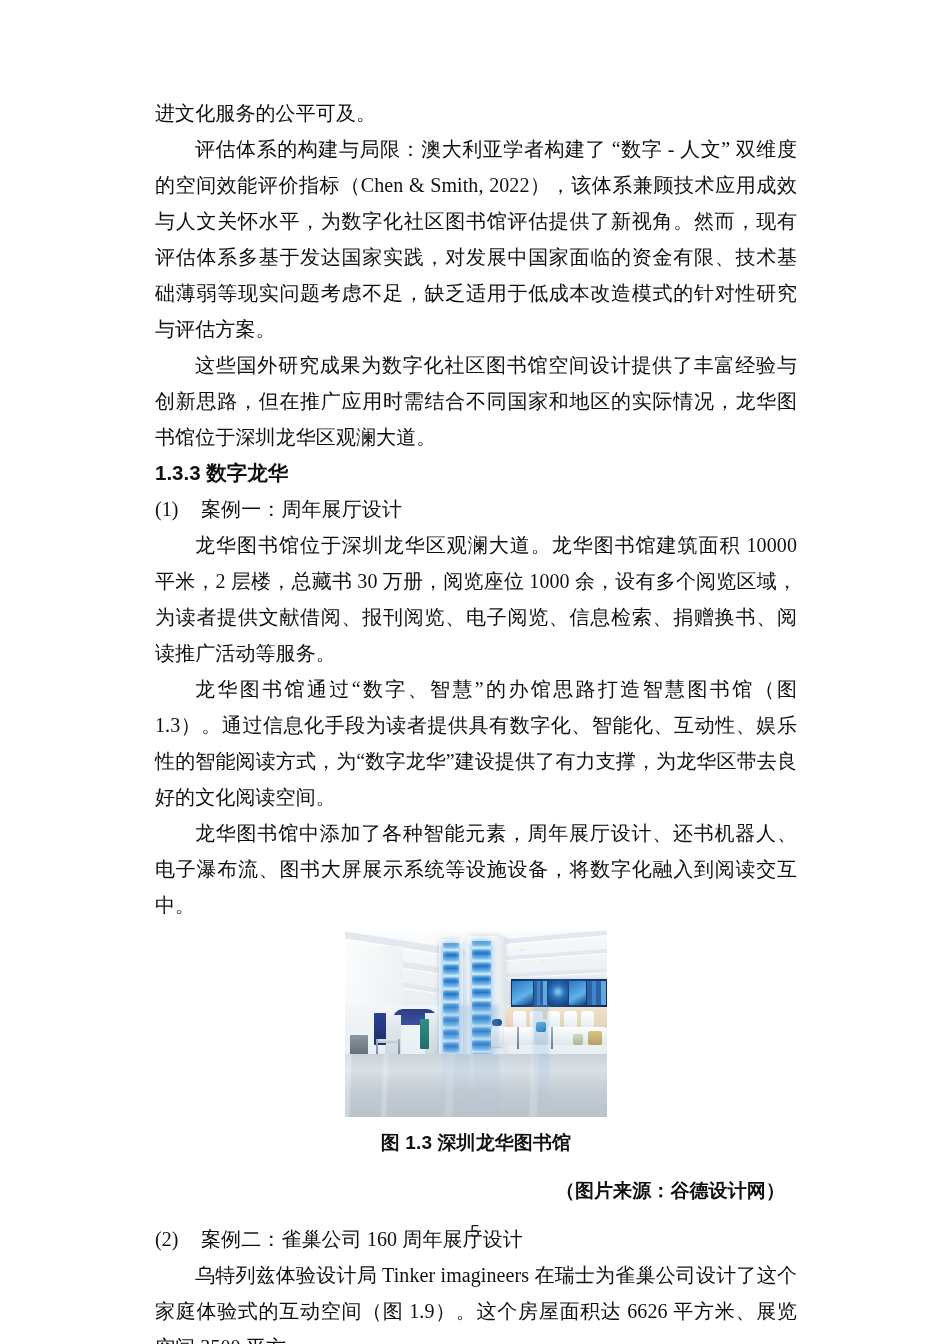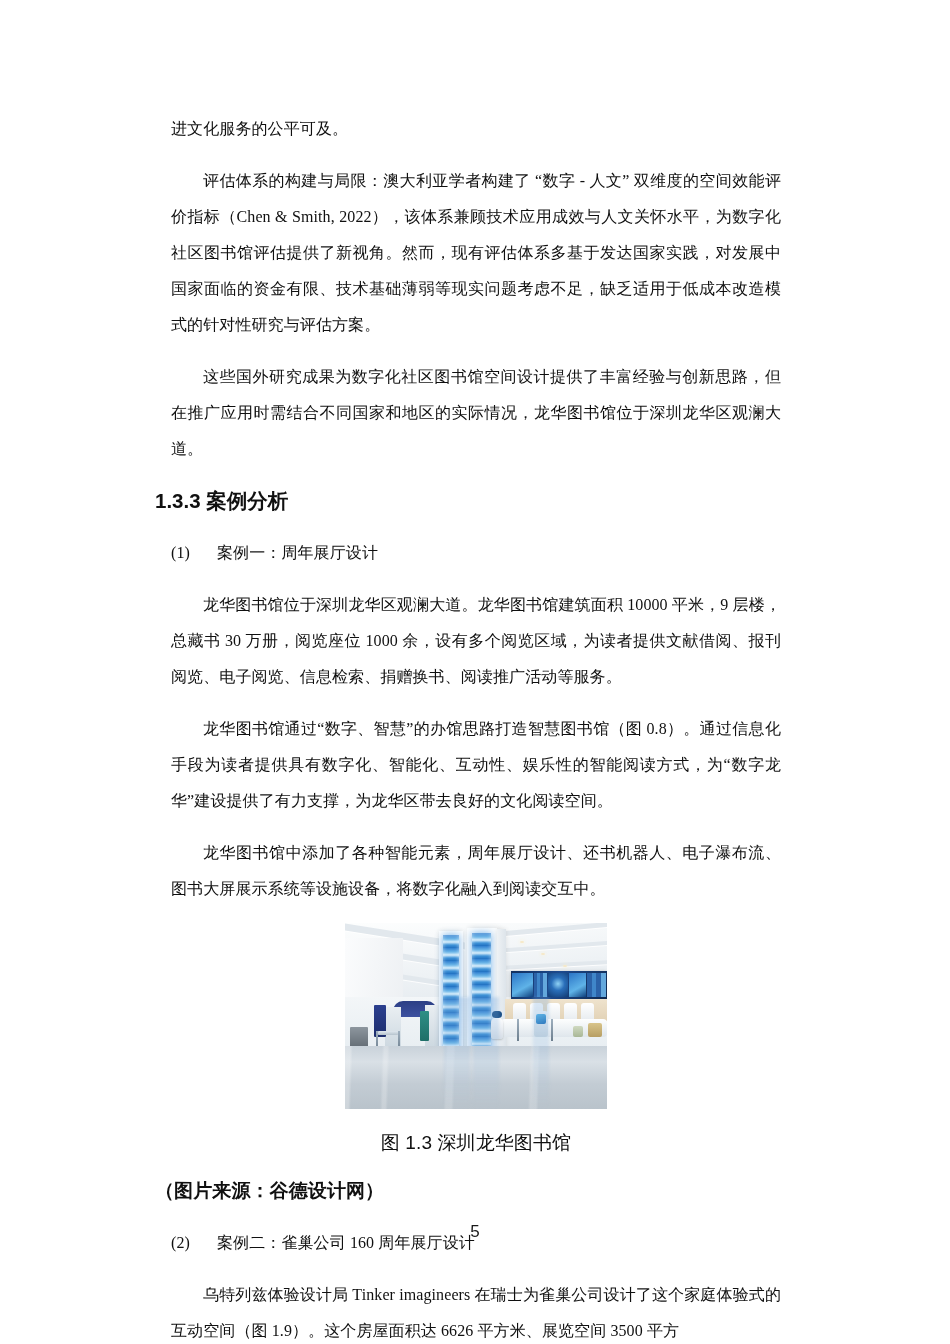--- a/index.html
+++ b/index.html
@@ -16,22 +16,22 @@
     font-family: "Liberation Serif", "DejaVu Serif", serif;
     color: #101010;
   }
   .content {
     position: absolute;
     left: 155px;
     top: 95px;
     width: 642px;
   }
   p {
-    margin: 16px;
-    font-size: 16px;
+    margin: 0;
+    font-size: 20px;
     line-height: 36px;
     text-align: justify;
     text-justify: inter-ideograph;
     letter-spacing: 0.1px;
   }
   p.indent { text-indent: 2em; }
   p.noindent { text-indent: 0; }
 
   h3.heading {
     margin: 0;
@@ -54,31 +54,31 @@
   }
   .figure {
     display: inline-block;
     position: relative;
     width: 262px;
     height: 186px;
     overflow: hidden;
     background: #e9edf1;
   }
   .fig-caption {
-    margin: 12px;
+    margin: 4px;
     text-align: center;
     font-size: 19px;
     line-height: 36px;
-    font-weight: normal;
+    font-weight: bold;
     font-family: "Liberation Sans", "DejaVu Sans", sans-serif;
     text-indent: 0;
   }
   .fig-source {
-    margin: 0;
-    text-align: left;
+    margin: 12px;
+    text-align: right;
     font-size: 19px;
     line-height: 36px;
     font-weight: bold;
     font-family: "Liberation Sans", "DejaVu Sans", sans-serif;
     text-indent: 0;
   }
 
   
   .scene { position: absolute; inset: 0; }
   .ceiling {
@@ -229,27 +229,27 @@
 <div class="page">
 
   <div class="content">
 
     <p class="noindent">进文化服务的公平可及。</p>
 
     <p class="indent">评估体系的构建与局限：澳大利亚学者构建了 “数字 - 人文” 双维度的空间效能评价指标（Chen &amp; Smith, 2022），该体系兼顾技术应用成效与人文关怀水平，为数字化社区图书馆评估提供了新视角。然而，现有评估体系多基于发达国家实践，对发展中国家面临的资金有限、技术基础薄弱等现实问题考虑不足，缺乏适用于低成本改造模式的针对性研究与评估方案。</p>
 
     <p class="indent">这些国外研究成果为数字化社区图书馆空间设计提供了丰富经验与创新思路，但在推广应用时需结合不同国家和地区的实际情况，龙华图书馆位于深圳龙华区观澜大道。</p>
 
-    <h3 class="heading">1.3.3 案例分析</h3>
+    <h3 class="heading">1.3.3 数字龙华</h3>
 
     <p class="listitem"><span class="listnum">(1)</span><span>案例一：周年展厅设计</span></p>
 
-    <p class="indent">龙华图书馆位于深圳龙华区观澜大道。龙华图书馆建筑面积 10000 平米，9 层楼，总藏书 30 万册，阅览座位 1000 余，设有多个阅览区域，为读者提供文献借阅、报刊阅览、电子阅览、信息检索、捐赠换书、阅读推广活动等服务。</p>
-
-    <p class="indent">龙华图书馆通过“数字、智慧”的办馆思路打造智慧图书馆（图 0.8）。通过信息化手段为读者提供具有数字化、智能化、互动性、娱乐性的智能阅读方式，为“数字龙华”建设提供了有力支撑，为龙华区带去良好的文化阅读空间。</p>
+    <p class="indent">龙华图书馆位于深圳龙华区观澜大道。龙华图书馆建筑面积 10000 平米，2 层楼，总藏书 30 万册，阅览座位 1000 余，设有多个阅览区域，为读者提供文献借阅、报刊阅览、电子阅览、信息检索、捐赠换书、阅读推广活动等服务。</p>
+
+    <p class="indent">龙华图书馆通过“数字、智慧”的办馆思路打造智慧图书馆（图 1.3）。通过信息化手段为读者提供具有数字化、智能化、互动性、娱乐性的智能阅读方式，为“数字龙华”建设提供了有力支撑，为龙华区带去良好的文化阅读空间。</p>
 
     <p class="indent">龙华图书馆中添加了各种智能元素，周年展厅设计、还书机器人、电子瀑布流、图书大屏展示系统等设施设备，将数字化融入到阅读交互中。</p>
 
     <div class="figure-wrap">
       <div class="figure" title="深圳龙华图书馆大厅内景，白色天花板、蓝色LED电子瀑布流立柱、大屏幕展示墙、服务台与还书机器人、大理石地面">
         <div class="scene">
 
           <div class="ceiling"></div>
           <div class="ceil-beam" style="left:0;top:10px;width:120px;height:7px;transform:skewY(9deg);"></div>
           <div class="ceil-beam" style="left:0;top:30px;width:108px;height:6px;transform:skewY(9deg);"></div>

